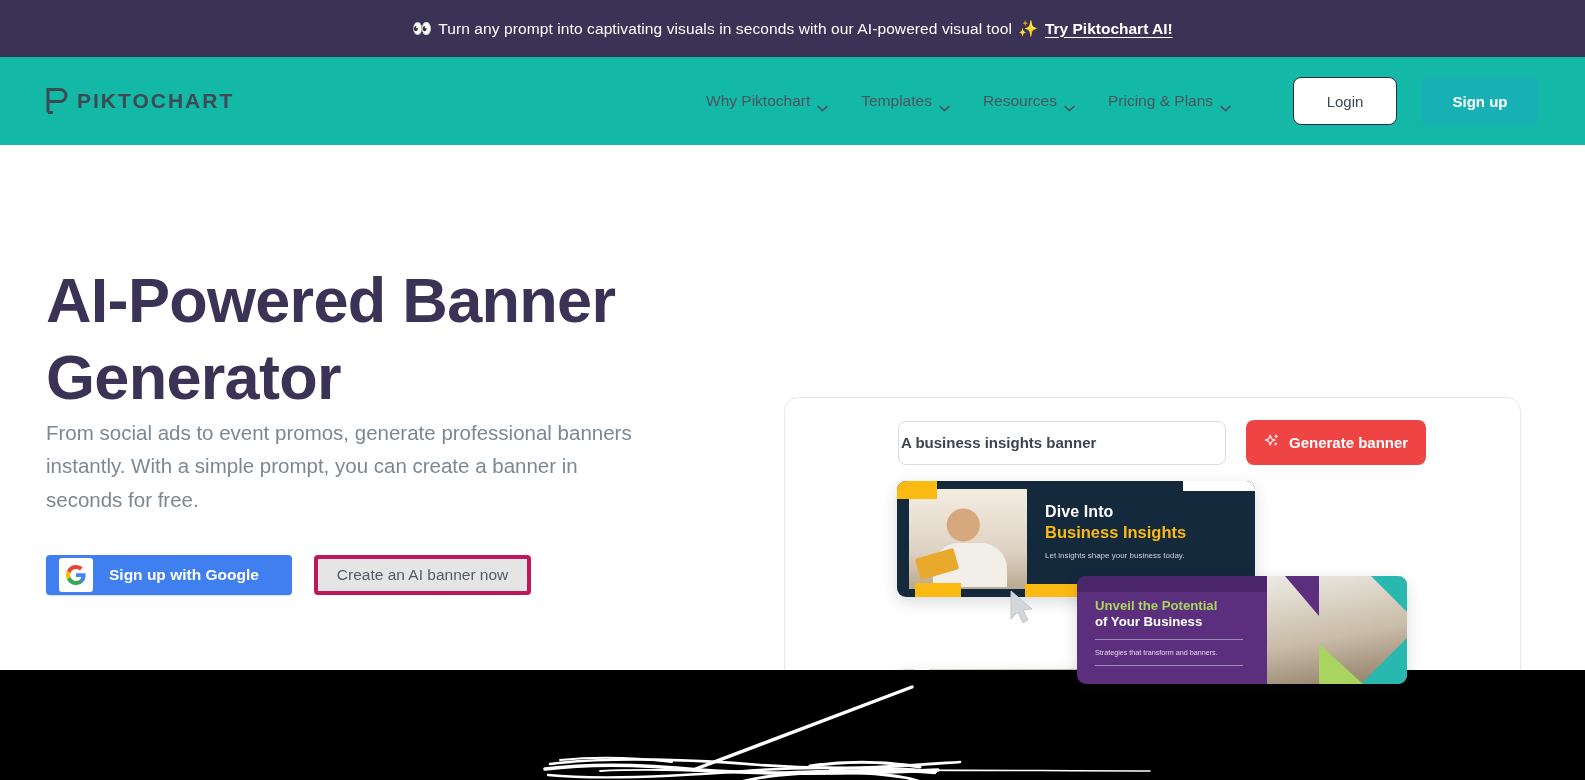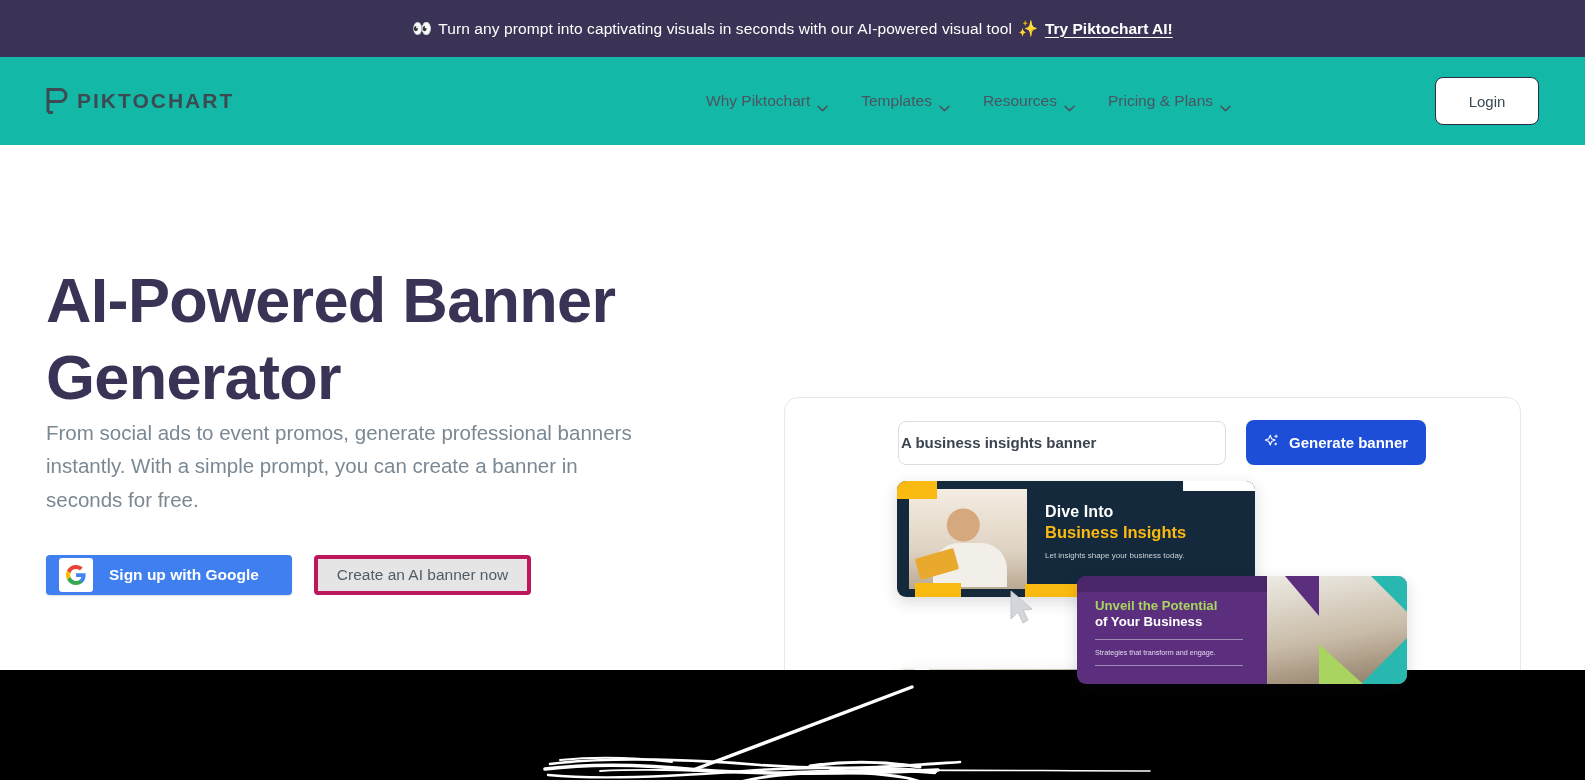--- a/index.html
+++ b/index.html
@@ -103,21 +103,21 @@
     position:absolute; left:113px; top:22px;
     display:flex; align-items:center; gap:20px;
   }
   .prompt-input{
     width:328px; height:44px; border:1px solid #D9DDE1; border-radius:8px;
     background:#fff; padding:0 2px; font-size:15px; color:#3B4450;
     font-family:inherit; font-weight:700;
   }
   .prompt-input::placeholder{ color:#9AA3AC; font-weight:400; }
   .btn-generate{
-    height:45px; padding:0 18px; background:#1d4ed8; border:none; border-radius:8px;
+    height:45px; padding:0 18px; background:#ef4444; border:none; border-radius:8px;
     display:flex; align-items:center; gap:9px; cursor:pointer;
     color:#fff; font-size:15px; font-weight:600; font-family:inherit;
   }
 
   
   .banners{ position:absolute; left:0; top:0; width:737px; height:414px; }
 
   .bn{ position:absolute; border-radius:9px; overflow:hidden;
        box-shadow:0 5px 16px rgba(30,30,50,.16);padding-left:12px; }
 
@@ -250,20 +250,21 @@
       <span class="chev">
         <svg viewBox="0 0 11 7" width="11" height="7">
             <path d="M1 1.4 5.5 5.6 10 1.4" fill="none" stroke="#4A5561" stroke-width="1.5" stroke-linecap="round" stroke-linejoin="round"></path>
           </svg>
       </span>
     </div>
   </nav>
 
   <div class="auth">
     <button class="btn-login">Login</button>
+    <button class="btn-signup">Sign up</button>
   </div>
 </div>
 
 <div class="hero">
 
   <div class="hero-left">
     <h1 class="hero-title">
       <span>AI-Powered Banner</span><br>
       <span>Generator</span>
     </h1>
@@ -327,21 +328,21 @@
         <div class="photo">
           <div class="tri-d"></div>
           <div class="tri-b"></div>
           <div class="tri-c"></div>
         </div>
         <div class="tri-a"></div>
         <div class="txt">
           <div class="l1">Unveil the Potential</div>
           <div class="l2">of Your Business</div>
           <div class="rule"></div>
-          <div class="l3">Strategies that transform and engage.</div>
+          <div class="l3">Strategies that transform and banners.</div>
           <div class="rule2"></div>
         </div>
       </div>
 
       <div class="bn bn3">
         <div class="photo"></div>
         <div class="head1"></div>
         <div class="head2"></div>
         <div class="greenpanel"></div>
         <div class="whitecorner"></div>

